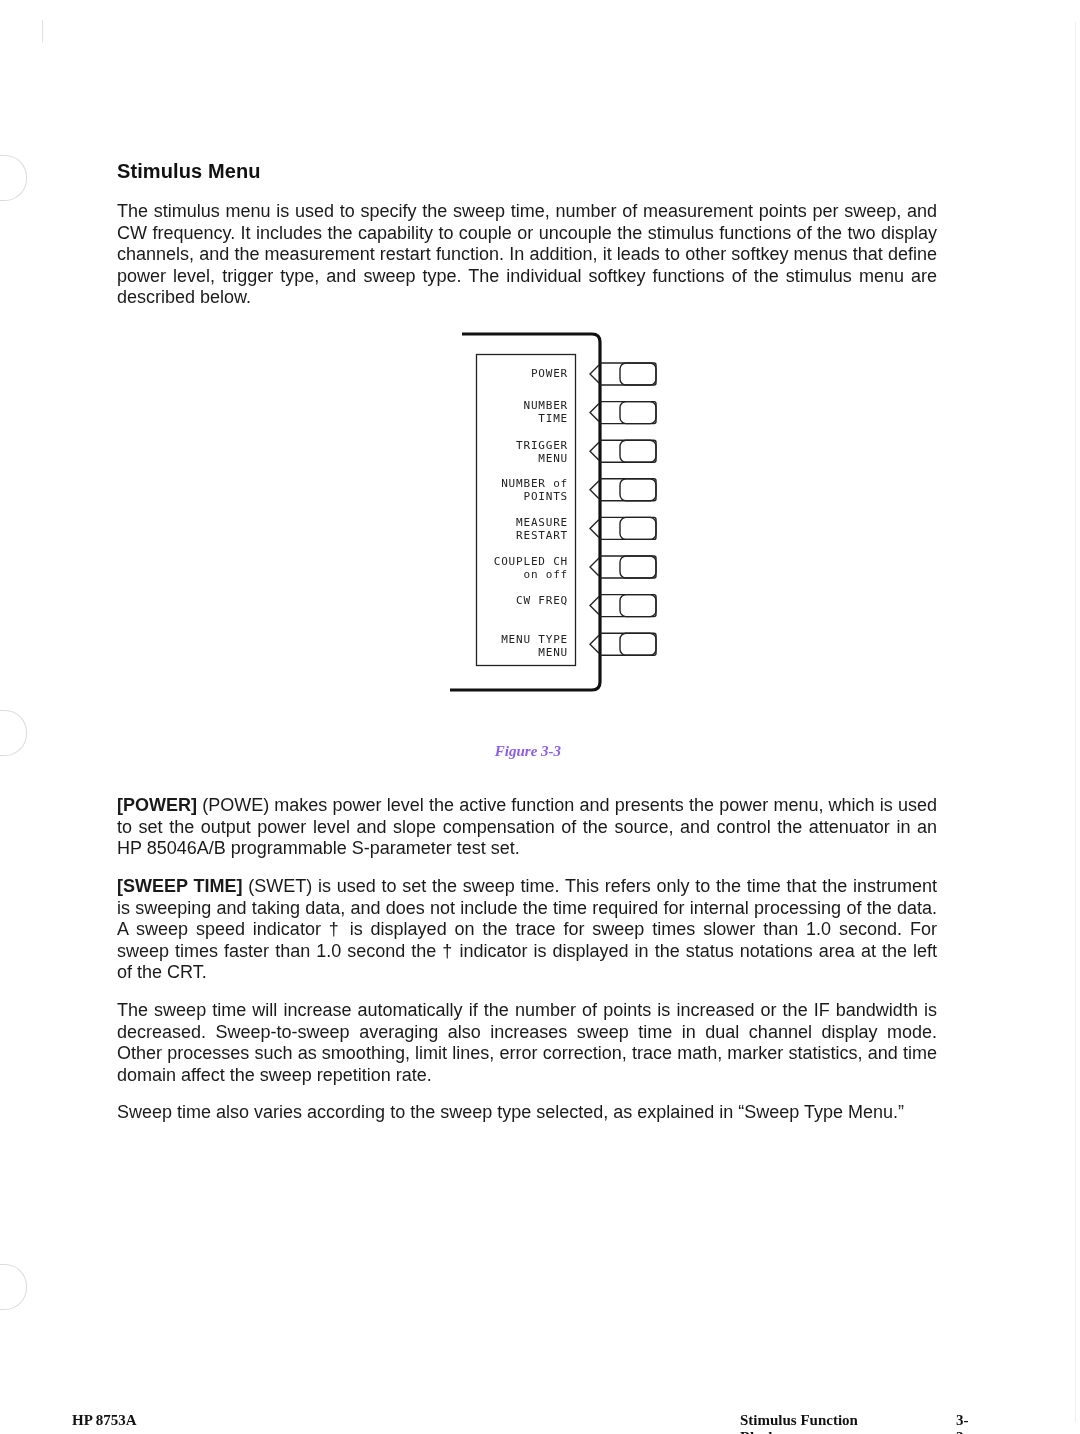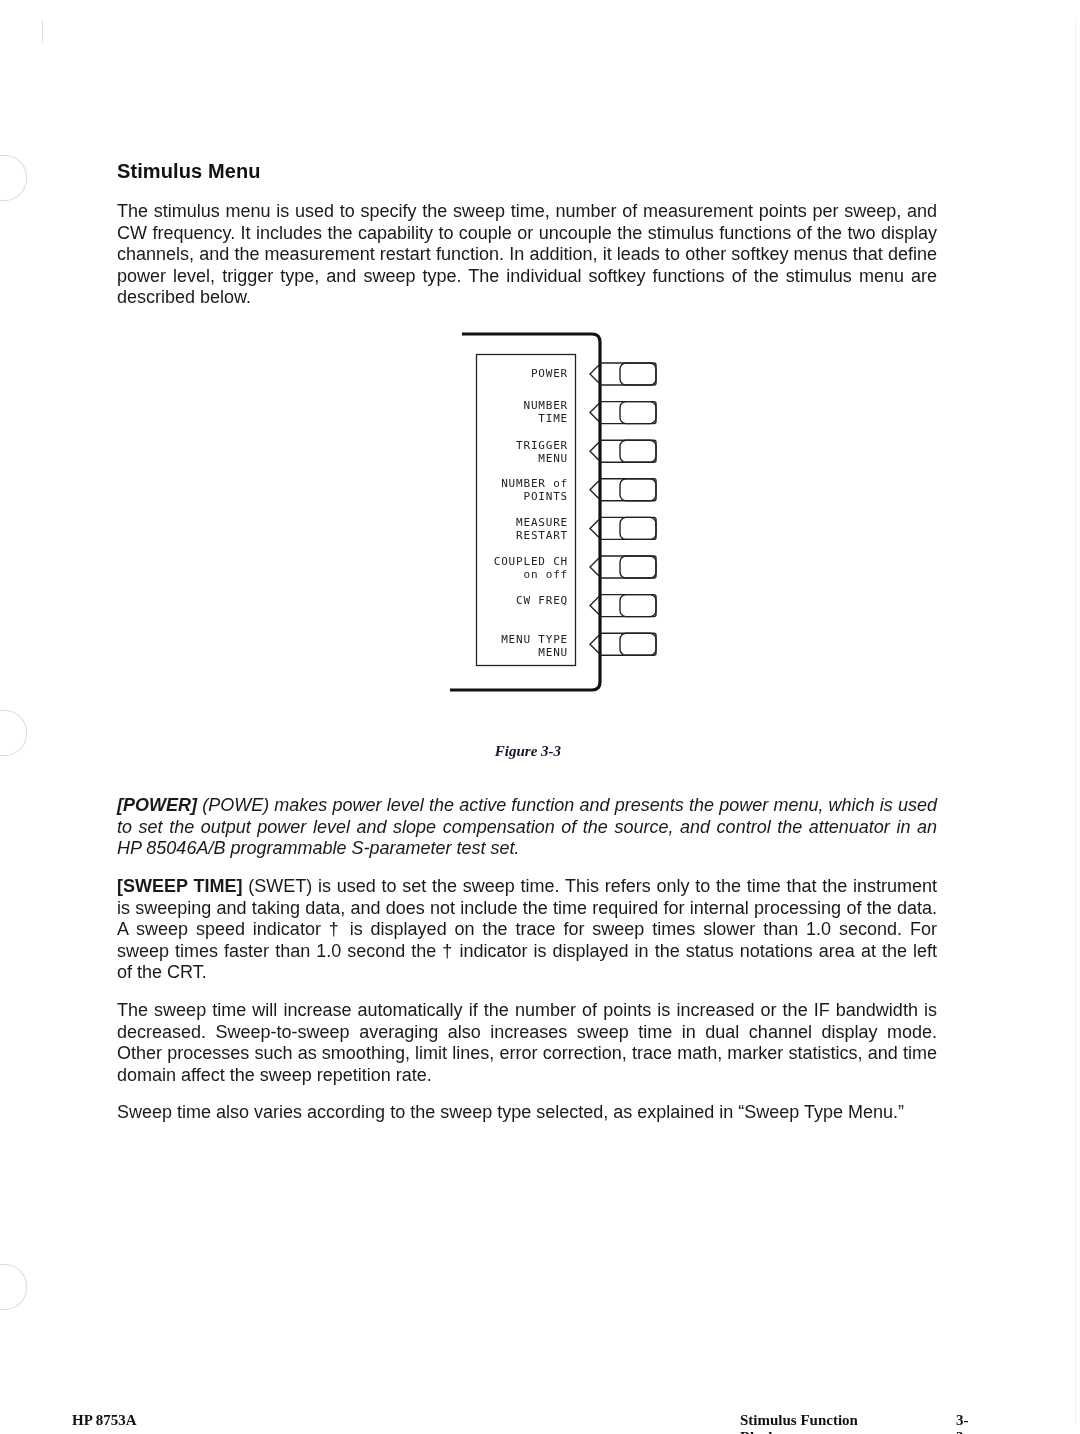--- a/index.html
+++ b/index.html
@@ -8,21 +8,21 @@
     .binding-arc { position: absolute; width: 26px; height: 44px; border: 1px solid #dcdcdc; border-left: none; border-radius: 0 22px 22px 0; left: 0; }
     .edge-line-left { position: absolute; left: 42px; top: 8px; width: 1px; height: 22px; background: #e2e2e2; }
     .edge-line-right { position: absolute; left: 1075px; top: 10px; width: 1px; height: 1400px; background: #efefef; }
     .heading { position: absolute; left: 117px; top: 148px; font-family: "Liberation Sans", sans-serif; font-weight: bold; font-size: 20px; letter-spacing: 0.1px; color: #111; margin: 0; }
     .para { position: absolute; left: 117px; width: 820px; font-family: "Liberation Sans", sans-serif; font-size: 18px; line-height: 21.6px; text-align: justify; color: #1a1a1a; margin: 0; }
     .para b { font-weight: bold; }
     .figure { position: absolute; left: 440px; top: 310px; width: 240px; height: 380px; }
     .figure svg { position: absolute; left: 0; top: 0; }
     .menu-labels { position: absolute; left: 38px; top: 34px; width: 90px; }
     .menu-label { position: absolute; right: 0; width: 110px; text-align: right; font-family: "DejaVu Sans Mono", monospace; font-size: 11px; line-height: 13px; letter-spacing: 0.8px; color: #222; white-space: pre; }
-    .caption { position: absolute; left: 0; width: 1080px; top: 731px; text-align: center; font-family: "Liberation Serif", serif; font-style: italic; font-weight: bold; font-size: 15px; color: #0f172a; padding-left: 4px; box-sizing: border-box; }
+    .caption { position: absolute; left: 0; width: 1080px; top: 731px; text-align: center; font-family: "Liberation Serif", serif; font-style: italic; font-weight: bold; font-size: 15px; color: #8b5cf6; padding-left: 4px; box-sizing: border-box; }
     .caption span { display: inline-block; transform: translateX(-14px); }
     .footer { position: absolute; top: 1362px; font-family: "Liberation Serif", serif; font-weight: bold; font-size: 15px; color: #111; margin-top: 38px; }
   </style>
 </head>
 <body>
 
 <div class="page">
 
   <div class="edge-line-left"></div>
   <div class="edge-line-right"></div>
@@ -97,21 +97,21 @@
       <div class="menu-label" style="top:199px;"><span>COUPLED CH</span>
 <span>on off</span></div>
       <div class="menu-label" style="top:238px;"><span>CW FREQ</span></div>
       <div class="menu-label" style="top:277px;"><span>MENU TYPE</span>
 <span>MENU</span></div>
     </div>
   </div>
 
   <div class="caption"><span>Figure 3-3</span></div>
 
-  <p class="para" style="top:783px;font-style:italic;"><b>[POWER]</b><span> (POWE) makes power level the active function and presents the power menu, which is used to set the output power level and slope compensation of the source, and control the attenuator in an HP 85046A/B programmable S-parameter test set.</span></p>
+  <p class="para" style="top:783px;"><b>[POWER]</b><span> (POWE) makes power level the active function and presents the power menu, which is used to set the output power level and slope compensation of the source, and control the attenuator in an HP 85046A/B programmable S-parameter test set.</span></p>
 
   <p class="para" style="top:864px;"><b>[SWEEP TIME]</b><span> (SWET) is used to set the sweep time. This refers only to the time that the instrument is sweeping and taking data, and does not include the time required for internal processing of the data. A sweep speed indicator † is displayed on the trace for sweep times slower than 1.0 second. For sweep times faster than 1.0 second the † indicator is displayed in the status notations area at the left of the CRT.</span></p>
 
   <p class="para" style="top:1090px;">Sweep time also varies according to the sweep type selected, as explained in “Sweep Type Menu.”</p>
 
   <p class="para" style="top:988px;">The sweep time will increase automatically if the number of points is increased or the IF bandwidth is decreased. Sweep-to-sweep averaging also increases sweep time in dual channel display mode. Other processes such as smoothing, limit lines, error correction, trace math, marker statistics, and time domain affect the sweep repetition rate.</p>
 
   <div class="footer" style="left:72px;">HP 8753A</div>
   <div class="footer" style="left:740px;">Stimulus Function Block</div>
   <div class="footer" style="left:956px;">3-3</div>

